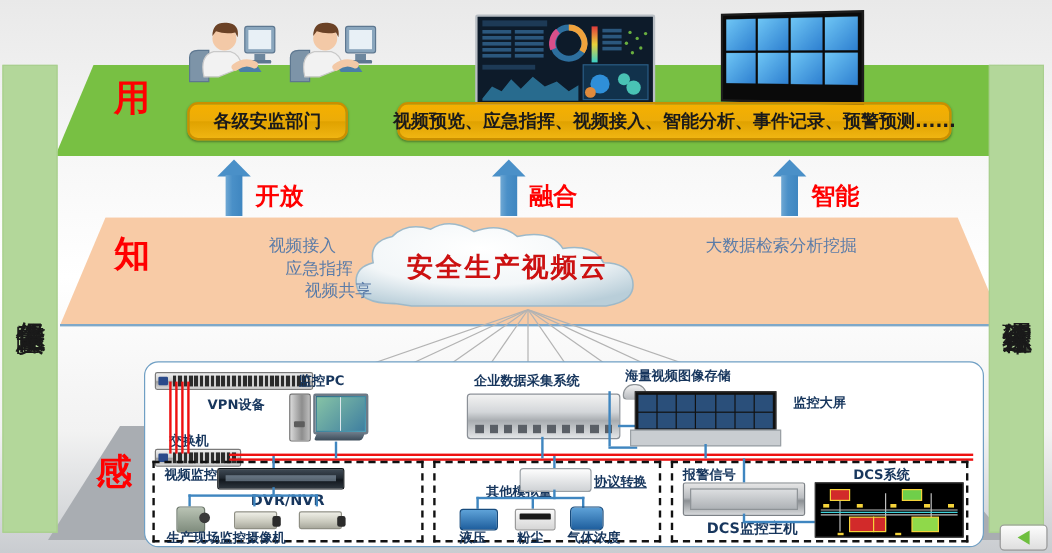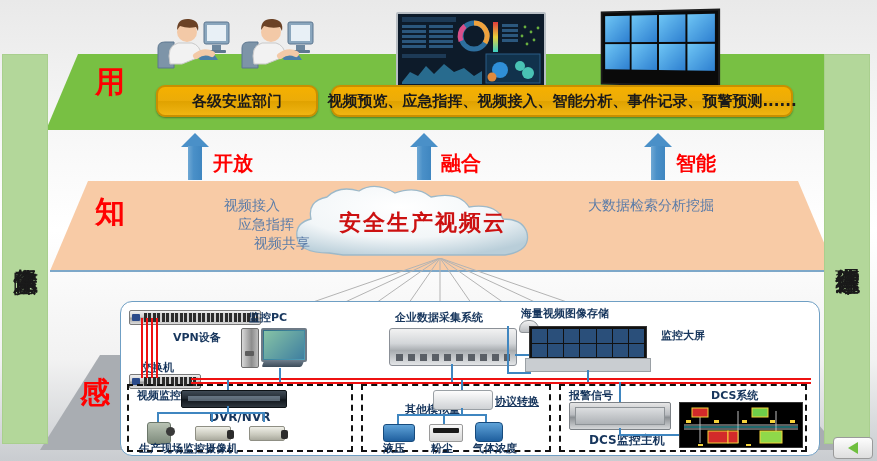--- a/index.html
+++ b/index.html
@@ -67,21 +67,21 @@
   
   .orange-box{
     position:absolute;z-index:16;
     background:linear-gradient(180deg,#f5b000 0%,#ecac08 48%,#e0a200 52%,#f0b512 100%);
     border:2px solid #c98f00;border-radius:9px;
     box-shadow:0 1px 2px rgba(0,0,0,.35);
     display:flex;align-items:center;justify-content:center;
     color:#1a1a1a;font-weight:bold;white-space:nowrap;
     box-sizing:border-box;
   }
-  #box-depts{left:156px;top:85px;width:162px;height:32px;font-size:15px;}
+  #box-depts{left:156px;top:85px;width:134px;height:32px;font-size:15px;}
   #box-funcs{left:331px;top:85px;width:462px;height:32px;font-size:15px;}
 
   
   .up-arrow{position:absolute;z-index:15;}
   .up-arrow .shaft{
     position:absolute;left:7px;top:13px;width:14px;height:34px;
     background:linear-gradient(90deg,#6fa8d4 0%,#4a90c8 40%,#3f86c0 100%);
   }
   .up-arrow .head{
     position:absolute;left:0;top:0;width:0;height:0;

